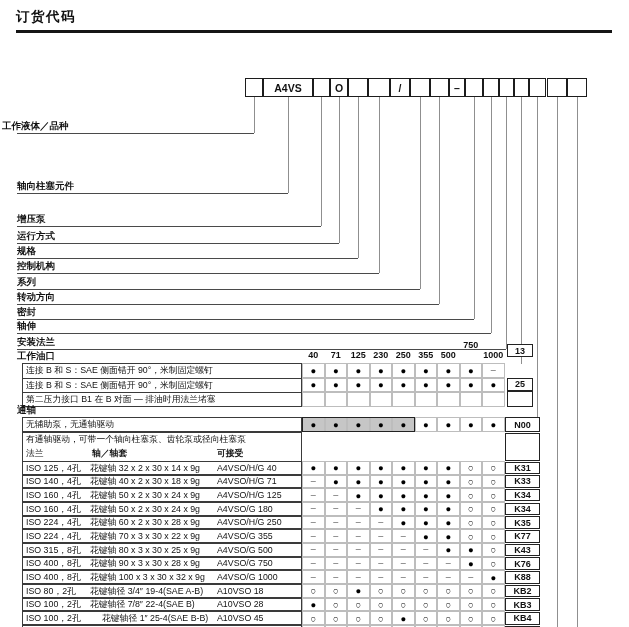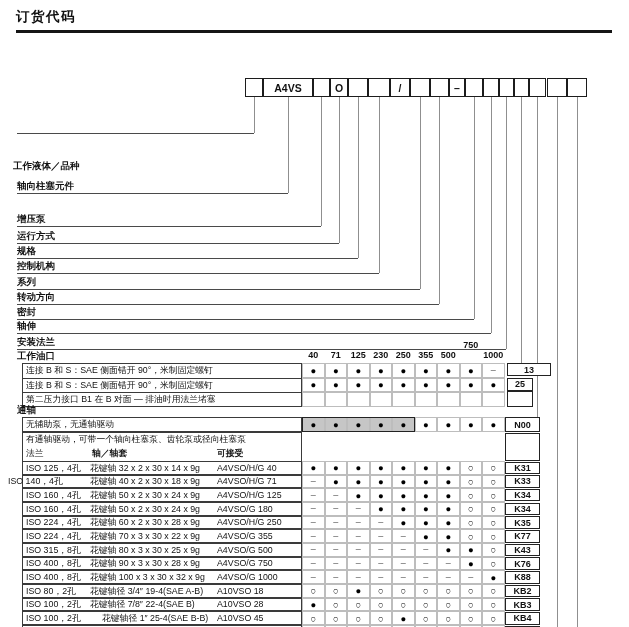--- a/index.html
+++ b/index.html
@@ -55,21 +55,21 @@
     <div class="cbox" style="left: 499px; top: 78px; width: 15px; height: 19px;"></div>
     <div class="vline" style="left: 506px; top: 97px; height: 252px;"></div>
     <div class="cbox" style="left: 514px; top: 78px; width: 15px; height: 19px;"></div>
     <div class="vline" style="left: 521px; top: 97px; height: 267px;"></div>
     <div class="cbox" style="left: 529px; top: 78px; width: 17px; height: 19px;"></div>
     <div class="vline" style="left: 537px; top: 97px; height: 320px;"></div>
     <div class="cbox" style="left: 547px; top: 78px; width: 20px; height: 19px;"></div>
     <div class="vline" style="left: 557px; top: 97px; height: 530px;"></div>
     <div class="cbox" style="left: 567px; top: 78px; width: 20px; height: 19px;"></div>
     <div class="vline" style="left: 577px; top: 97px; height: 530px;"></div>
-    <div class="flabel" style="left: 13px; top: 120px; margin-top: 40px;">工作液体／品种</div>
+    <div class="flabel" style="left: 2px; top: 120px;">工作液体／品种</div>
     <div class="hline" style="left: 17px; top: 133px; width: 237px;"></div>
     <div class="flabel" style="left: 17px; top: 180px;">轴向柱塞元件</div>
     <div class="hline" style="left: 17px; top: 193px; width: 271px;"></div>
     <div class="flabel" style="left: 17px; top: 213px; text-align: center;">增压泵</div>
     <div class="hline" style="left: 17px; top: 226px; width: 304px;"></div>
     <div class="flabel" style="left: 17px; top: 230px;">运行方式</div>
     <div class="hline" style="left: 17px; top: 243px; width: 322px;"></div>
     <div class="flabel" style="left: 17px; top: 245px;">规格</div>
     <div class="hline" style="left: 17px; top: 258px; width: 341px;"></div>
     <div class="flabel" style="left: 17px; top: 260px;">控制机构</div>
@@ -120,21 +120,21 @@
     <div class="cellg" style="left: 482px; top: 377.5px; width: 22.5px; height: 14.5px;">●</div>
     <div class="cellg" style="left: 302px; top: 392px; width: 22.5px; height: 14.5px;"></div>
     <div class="cellg" style="left: 324.5px; top: 392px; width: 22.5px; height: 14.5px;"></div>
     <div class="cellg" style="left: 347px; top: 392px; width: 22.5px; height: 14.5px;"></div>
     <div class="cellg" style="left: 369.5px; top: 392px; width: 22.5px; height: 14.5px;"></div>
     <div class="cellg" style="left: 392px; top: 392px; width: 22.5px; height: 14.5px;"></div>
     <div class="cellg" style="left: 414.5px; top: 392px; width: 22.5px; height: 14.5px;"></div>
     <div class="cellg" style="left: 437px; top: 392px; width: 22.5px; height: 14.5px;"></div>
     <div class="cellg" style="left: 459.5px; top: 392px; width: 22.5px; height: 14.5px;"></div>
     <div class="cellg" style="left: 482px; top: 392px; width: 22.5px; height: 14.5px;"></div>
-    <div class="codebox" style="left: 507px; top: 363px; width: 44px; height: 13px;">13</div>
+    <div class="codebox" style="left: 507px; top: 344px; width: 26px; height: 13px;">13</div>
     <div class="codebox" style="left: 507px; top: 377.5px; width: 26px; height: 13px;">25</div>
     <div class="codebox" style="left: 507px; top: 391px; width: 26px; height: 15.5px;"></div>
     <div class="sect" style="left: 17px; top: 404px;">通轴</div>
     <div class="rowbox" style="left: 22px; top: 417px; width: 280px; height: 15px; border-width: 1.2px;"></div>
     <div class="txt" style="left: 26px; top: 419px;">无辅助泵，无通轴驱动</div>
     <div class="cellg" style="left: 302px; top: 417px; width: 22.5px; height: 15px; background: rgb(198, 198, 198);">●</div>
     <div class="cellg" style="left: 324.5px; top: 417px; width: 22.5px; height: 15px; background: rgb(198, 198, 198);">●</div>
     <div class="cellg" style="left: 347px; top: 417px; width: 22.5px; height: 15px; background: rgb(198, 198, 198);">●</div>
     <div class="cellg" style="left: 369.5px; top: 417px; width: 22.5px; height: 15px; background: rgb(198, 198, 198);">●</div>
     <div class="cellg" style="left: 392px; top: 417px; width: 22.5px; height: 15px; background: rgb(198, 198, 198);">●</div>
@@ -158,21 +158,21 @@
     <div class="cellg" style="left: 324.5px; top: 461px; width: 22.5px; height: 13.67px;">●</div>
     <div class="cellg" style="left: 347px; top: 461px; width: 22.5px; height: 13.67px;">●</div>
     <div class="cellg" style="left: 369.5px; top: 461px; width: 22.5px; height: 13.67px;">●</div>
     <div class="cellg" style="left: 392px; top: 461px; width: 22.5px; height: 13.67px;">●</div>
     <div class="cellg" style="left: 414.5px; top: 461px; width: 22.5px; height: 13.67px;">●</div>
     <div class="cellg" style="left: 437px; top: 461px; width: 22.5px; height: 13.67px;">●</div>
     <div class="cellg" style="left: 459.5px; top: 461px; width: 22.5px; height: 13.67px;">○</div>
     <div class="cellg" style="left: 482px; top: 461px; width: 22.5px; height: 13.67px;">○</div>
     <div class="codebox" style="left: 505px; top: 461.5px; width: 35px; height: 12.67px;">K31</div>
     <div class="rowbox" style="left: 22px; top: 474.67px; width: 280px; height: 13.67px;"></div>
-    <div class="txt" style="left: 8px; top: 476.17px;">ISO 140，4孔</div>
+    <div class="txt" style="left: 26px; top: 476.17px;">ISO 140，4孔</div>
     <div class="txt" style="left: 90px; top: 476.17px;">花键轴 40 x 2 x 30 x 18 x 9g</div>
     <div class="txt" style="left: 217px; top: 476.17px;">A4VSO/H/G 71</div>
     <div class="cellg dash" style="left: 302px; top: 474.67px; width: 22.5px; height: 13.67px;">–</div>
     <div class="cellg" style="left: 324.5px; top: 474.67px; width: 22.5px; height: 13.67px;">●</div>
     <div class="cellg" style="left: 347px; top: 474.67px; width: 22.5px; height: 13.67px;">●</div>
     <div class="cellg" style="left: 369.5px; top: 474.67px; width: 22.5px; height: 13.67px;">●</div>
     <div class="cellg" style="left: 392px; top: 474.67px; width: 22.5px; height: 13.67px;">●</div>
     <div class="cellg" style="left: 414.5px; top: 474.67px; width: 22.5px; height: 13.67px;">●</div>
     <div class="cellg" style="left: 437px; top: 474.67px; width: 22.5px; height: 13.67px;">●</div>
     <div class="cellg" style="left: 459.5px; top: 474.67px; width: 22.5px; height: 13.67px;">○</div>

